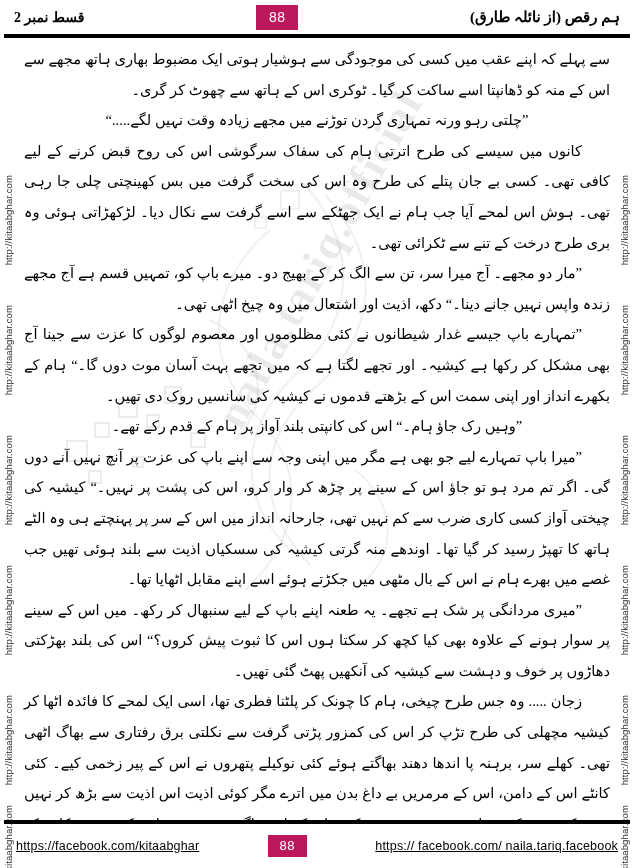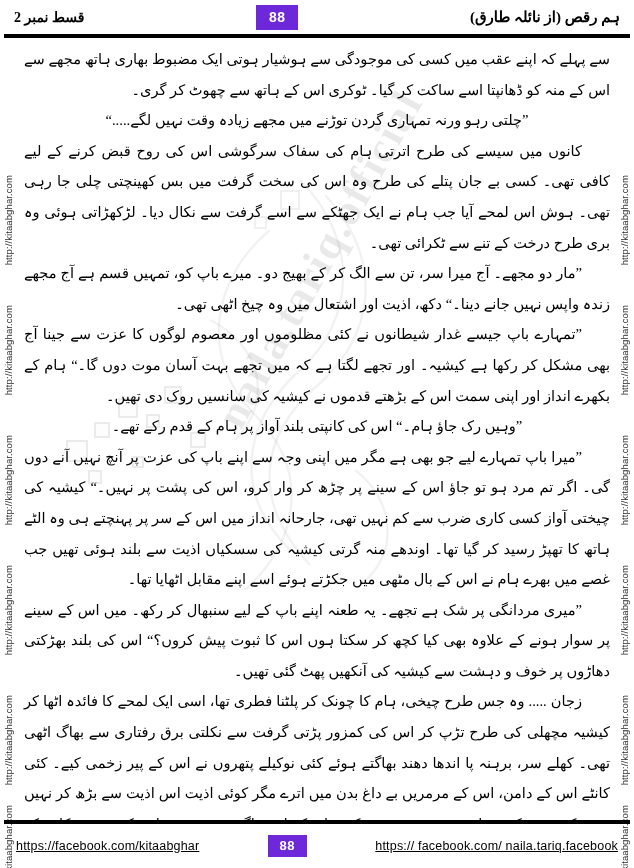--- a/index.html
+++ b/index.html
@@ -119,25 +119,25 @@
     font-family:"Liberation Serif", serif;
     font-size:15px;
     font-weight:700;
     color:#000;
     direction:rtl;
     unicode-bidi:isolate;
     white-space:nowrap;
   }
   .hdr-episode { font-size:14px; }
   .pagebadge {
-    background:#6d28d9;
+    background:#be185d;
     color:#fff;
     font-family:"Liberation Sans", sans-serif;
     font-size:14px;
-    font-weight:700;
+    font-weight:400;
     line-height:1;
     padding:5px 13px 6px;
     letter-spacing:.5px;
   }
 
   .rule {
     position:relative;
     z-index:6;
     height:4px;
     background:#000;

